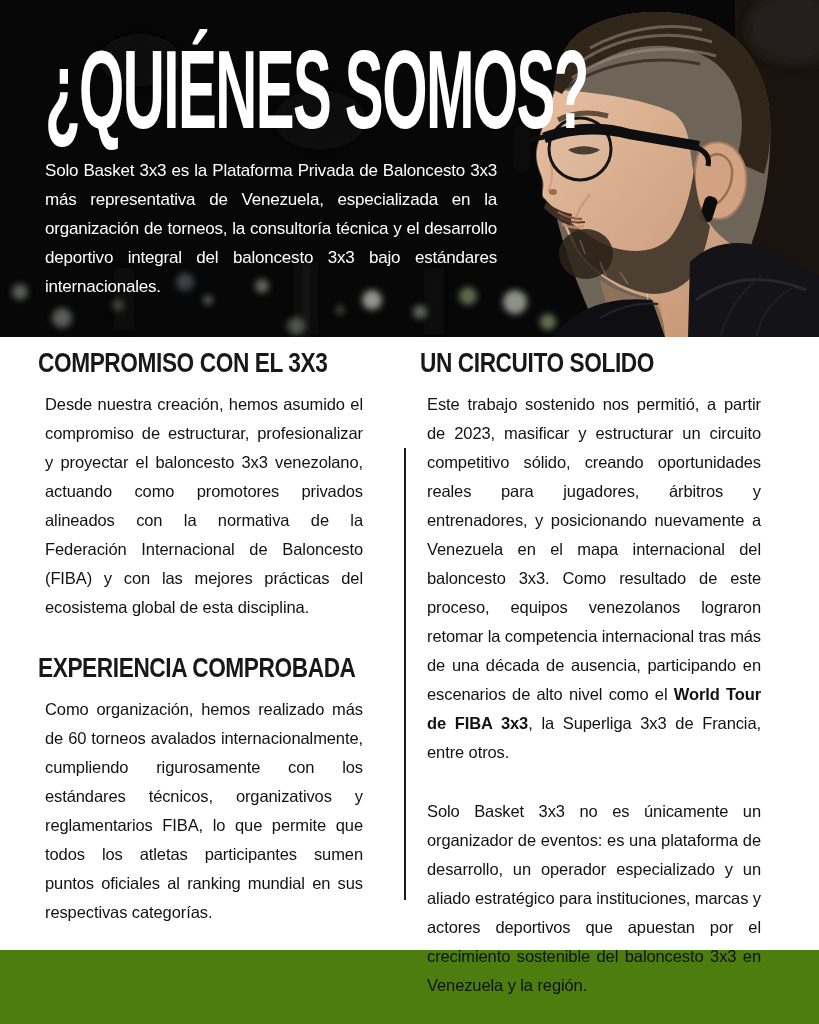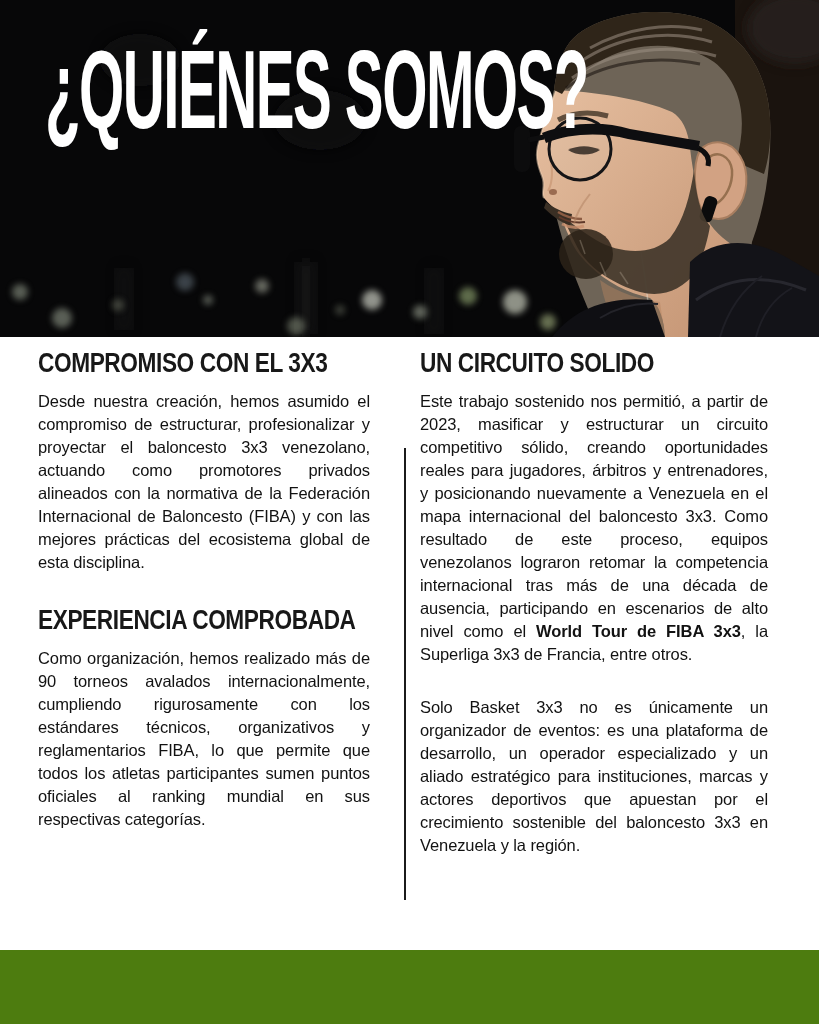--- a/index.html
+++ b/index.html
@@ -24,21 +24,21 @@
   .content{position:absolute;left:0;top:337px;width:819px;height:613px;background:#ffffff;}
   .col{position:absolute;top:11px;}
   .col-left{left:38px;width:332px;}
   .col-right{left:420px;width:348px;}
   .section + .section{margin-top:31px;}
   .section h2{
     margin:0 0 12px 0;color:#181818;font-size:27px;line-height:30px;font-weight:bold;
     letter-spacing:-0.5px;white-space:nowrap;transform:scaleX(0.84);transform-origin:0 0;
   }
   .section p{
-    margin:0;color:#121212;font-size:16.5px;line-height:23px;text-align:justify;
+    margin:7px;color:#121212;font-size:16.5px;line-height:29px;text-align:justify;
     letter-spacing:-0.1px;
   }
   .section p + p{margin-top:30px;}
   .section p strong{font-weight:bold;}
   .divider{position:absolute;left:404px;top:111px;width:2px;height:452px;background:#1b1b1b;}
 </style>
 </head>
 <body>
 
 <div class="page">
@@ -171,33 +171,34 @@
           <path d="M720 337 C728 310 742 290 762 276" stroke="#1f1f26" stroke-width="2" fill="none"></path>
           <path d="M756 337 C762 314 774 298 792 288" stroke="#1f1f26" stroke-width="2" fill="none"></path>
           <path d="M552 337 C576 306 612 296 652 300 L665 337 Z" fill="#0f0f13"></path>
           <path d="M600 318 C620 306 640 302 658 304" stroke="#232329" stroke-width="2" fill="none"></path>
         </g>
       </g>
     </svg>
 
     <div class="hero-content">
       <h1 class="hero-title">¿QUIÉNES SOMOS?</h1>
+      <p class="hero-intro">Solo Basket 3x3 es la Plataforma Privada de Baloncesto 3x3 más representativa de Venezuela, especializada en la organización de torneos, la consultoría técnica y el desarrollo deportivo integral del baloncesto 3x3 bajo estándares internacionales.</p>
     </div>
   </header>
 
   <main class="content">
 
     <div class="col col-left">
       <section class="section">
         <h2>COMPROMISO CON EL 3X3</h2>
         <p>Desde nuestra creación, hemos asumido el compromiso de estructurar, profesionalizar y proyectar el baloncesto 3x3 venezolano, actuando como promotores privados alineados con la normativa de la Federación Internacional de Baloncesto (FIBA) y con las mejores prácticas del ecosistema global de esta disciplina.</p>
       </section>
       <section class="section">
         <h2>EXPERIENCIA COMPROBADA</h2>
-        <p>Como organización, hemos realizado más de 90 torneos avalados internacionalmente, cumpliendo rigurosamente con los estándares técnicos, organizativos y reglamentarios FIBA, lo que permite que todos los atletas participantes sumen puntos oficiales al ranking mundial en sus respectivas categorías.</p>
+        <p>Como organización, hemos realizado más de 60 torneos avalados internacionalmente, cumpliendo rigurosamente con los estándares técnicos, organizativos y reglamentarios FIBA, lo que permite que todos los atletas participantes sumen puntos oficiales al ranking mundial en sus respectivas categorías.</p>
       </section>
     </div>
 
     <div class="divider"></div>
 
     <div class="col col-right">
       <section class="section">
         <h2>UN CIRCUITO SOLIDO</h2>
         <p><span>Este trabajo sostenido nos permitió, a partir de 2023, masificar y estructurar un circuito competitivo sólido, creando oportunidades reales para jugadores, árbitros y entrenadores, y posicionando nuevamente a Venezuela en el mapa internacional del baloncesto 3x3. Como resultado de este proceso, equipos venezolanos lograron retomar la competencia internacional tras más de una década de ausencia, participando en escenarios de alto nivel como el </span><strong>World Tour de FIBA 3x3</strong><span>, la Superliga 3x3 de Francia, entre otros.</span></p>
         <p>Solo Basket 3x3 no es únicamente un organizador de eventos: es una plataforma de desarrollo, un operador especializado y un aliado estratégico para instituciones, marcas y actores deportivos que apuestan por el crecimiento sostenible del baloncesto 3x3 en Venezuela y la región.</p>

